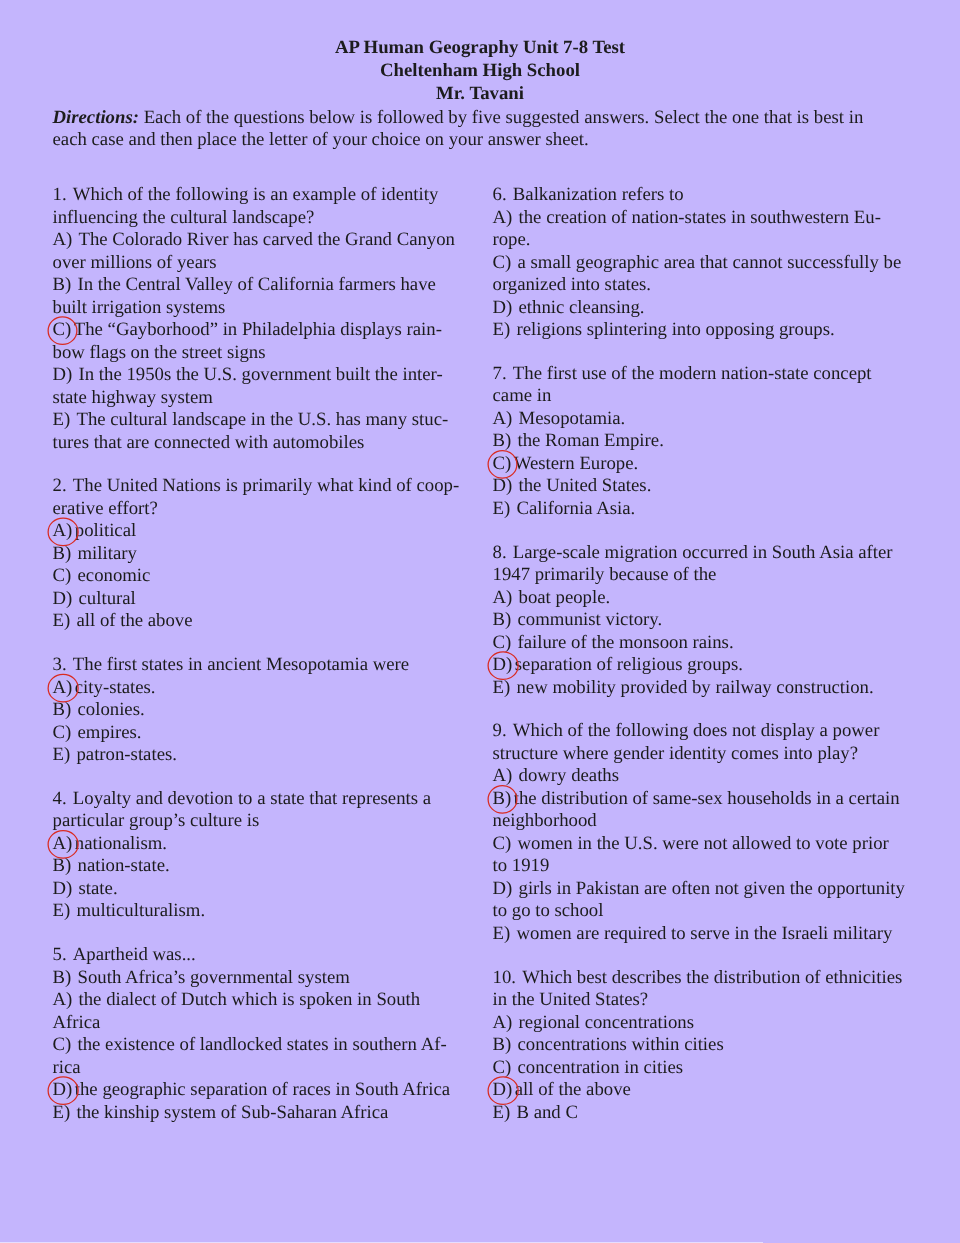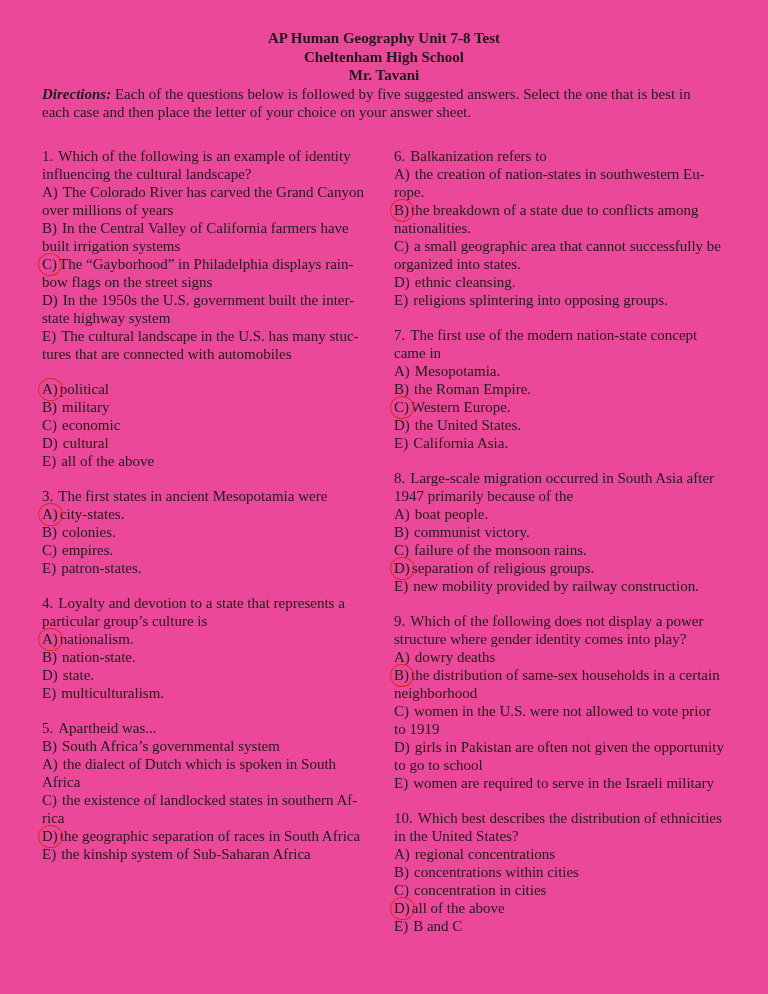--- a/index.html
+++ b/index.html
@@ -4,21 +4,21 @@
 <style>
   html, body {
     margin: 0;
     padding: 0;
     background: #ffffff;
   }
   .page {
     position: relative;
     width: 768px;
     height: 994px;
-    background: #ec4899;
+    background: #c4b5fd;
     overflow: hidden;
     font-family: "Liberation Serif", "DejaVu Serif", serif;
     color: #1c1c1c;
     font-size: 15px;
     line-height: 18px;
   }
   .header {
     padding-top: 29px;
     text-align: center;
     font-weight: bold;
@@ -76,20 +76,22 @@
           <div class="option"><span class="letter">B)</span><span class="opt-text">In the Central Valley of California farmers have
 built irrigation systems</span></div>
           <div class="option"><span class="letter circled">C)</span><span class="opt-text">The “Gayborhood” in Philadelphia displays rain-
 bow flags on the street signs</span></div>
           <div class="option"><span class="letter">D)</span><span class="opt-text">In the 1950s the U.S. government built the inter-
 state highway system</span></div>
           <div class="option"><span class="letter">E)</span><span class="opt-text">The cultural landscape in the U.S. has many stuc-
 tures that are connected with automobiles</span></div>
         </div>
         <div class="question">
+          <div class="stem"><span class="qnum">2.</span><span class="qstem">The United Nations is primarily what kind of coop-
+erative effort?</span></div>
           <div class="option"><span class="letter circled">A)</span><span class="opt-text">political</span></div>
           <div class="option"><span class="letter">B)</span><span class="opt-text">military</span></div>
           <div class="option"><span class="letter">C)</span><span class="opt-text">economic</span></div>
           <div class="option"><span class="letter">D)</span><span class="opt-text">cultural</span></div>
           <div class="option"><span class="letter">E)</span><span class="opt-text">all of the above</span></div>
         </div>
         <div class="question">
           <div class="stem"><span class="qnum">3.</span><span class="qstem">The first states in ancient Mesopotamia were</span></div>
           <div class="option"><span class="letter circled">A)</span><span class="opt-text">city-states.</span></div>
           <div class="option"><span class="letter">B)</span><span class="opt-text">colonies.</span></div>
@@ -113,22 +115,20 @@
 rica</span></div>
           <div class="option"><span class="letter circled">D)</span><span class="opt-text">the geographic separation of races in South Africa</span></div>
           <div class="option"><span class="letter">E)</span><span class="opt-text">the kinship system of Sub-Saharan Africa</span></div>
         </div>
       </div>
     <div class="col">
         <div class="question">
           <div class="stem"><span class="qnum">6.</span><span class="qstem">Balkanization refers to</span></div>
           <div class="option"><span class="letter">A)</span><span class="opt-text">the creation of nation-states in southwestern Eu-
 rope.</span></div>
-          <div class="option"><span class="letter circled">B)</span><span class="opt-text">the breakdown of a state due to conflicts among
-nationalities.</span></div>
           <div class="option"><span class="letter">C)</span><span class="opt-text">a small geographic area that cannot successfully be
 organized into states.</span></div>
           <div class="option"><span class="letter">D)</span><span class="opt-text">ethnic cleansing.</span></div>
           <div class="option"><span class="letter">E)</span><span class="opt-text">religions splintering into opposing groups.</span></div>
         </div>
         <div class="question">
           <div class="stem"><span class="qnum">7.</span><span class="qstem">The first use of the modern nation-state concept
 came in</span></div>
           <div class="option"><span class="letter">A)</span><span class="opt-text">Mesopotamia.</span></div>
           <div class="option"><span class="letter">B)</span><span class="opt-text">the Roman Empire.</span></div>

